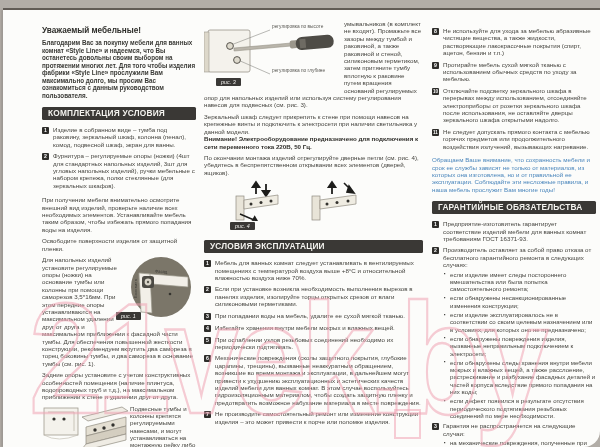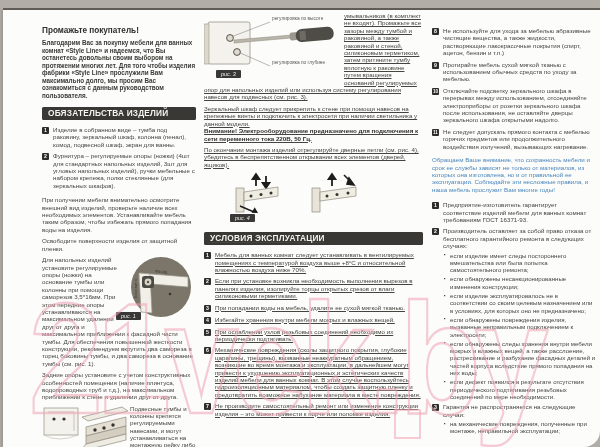--- a/index.html
+++ b/index.html
@@ -9,21 +9,21 @@
     font-family:"Liberation Sans","DejaVu Sans",sans-serif;
   }
   .page{
     position:absolute;left:3px;top:10px;width:597px;height:437px;
     background:#fcfcfa;border-radius:0 0 16px 0;
     box-shadow:0 -2px 0 rgba(78,73,66,.8), -2px 0 2px rgba(120,115,108,.35);
     overflow:hidden;
   }
   .col{position:absolute;top:0;bottom:0;color:#45443f;}
   .col1{left:39px;width:154px;padding-top:16px;}
-  .col2{left:201px;width:219px;padding-top:2px;text-decoration:underline;}
+  .col2{left:201px;width:219px;padding-top:10px;}
   .col3{left:429px;width:164px;padding-top:17px;}
 
   h1{font-size:8.2px;line-height:9px;margin:0 0 4px;color:#2e2e2a;}
   p{font-size:6.2px;line-height:7.4px;margin:0 0 4px;}
   .greeting{font-weight:bold;font-size:6.3px;line-height:7.5px;color:#3a3a36;margin-bottom:8px;}
   .secbar{
     height:13px;line-height:13px;background:#3a3835;color:#f4f3ef;
     font-size:8.3px;font-weight:bold;letter-spacing:.2px;
     padding-left:6px;border-radius:1.5px;margin:0 0 6px;
   }
@@ -70,24 +70,24 @@
     position:absolute;left:391px;top:399px;width:23px;height:26px;z-index:5;
     border:2.5px solid #f0a4b4;opacity:.55;pointer-events:none;
   }
 </style>
 </head>
 <body>
 
 <div class="page">
 
   <div class="col col1">
-    <h1>Промажьте покупатель!</h1>
+    <h1>Уважаемый мебельные!</h1>
     <p class="greeting">Благодарим Вас за покупку мебели для ванных комнат «Style Line» и надеемся, что Вы останетесь довольны своим выбором на протяжении многих лет. Для того чтобы изделия фабрики «Style Line» прослужили Вам максимально долго, мы просим Вас ознакомиться с данным руководством пользователя.</p>
 
-    <div class="secbar">ОБЯЗАТЕЛЬСТВА ИЗДЕЛИЙ</div>
+    <div class="secbar">КОМПЛЕКТАЦИЯ УСЛОВИЯ</div>
 
     <div class="numitem">
       <span class="nbox">1</span>
       <span class="ntext">Изделие в собранном виде – тумба под раковину, зеркальный шкаф, колонна (пенал), комод, подвесной шкаф, экран для ванны.</span>
     </div>
     <div class="numitem" style="margin-bottom:7px">
       <span class="nbox">2</span>
       <span class="ntext">Фурнитура – регулируемые опоры (ножки) (4шт для стандартных напольных изделий, 3шт для угловых напольных изделий), ручки мебельные с набором крепежа, полки стеклянные (для зеркальных шкафов).</span>
     </div>
 
@@ -232,20 +232,21 @@
       <span class="nbox" style="font-size:4.6px">10</span>
       <span class="ntext">Отключайте подсветку зеркального шкафа в перерывах между использованием, отсоединяйте электроприборы от розетки зеркального шкафа после использования, не оставляйте дверцы зеркального шкафа открытыми надолго.</span>
     </div>
     <div class="numitem">
       <span class="nbox" style="font-size:4.6px">11</span>
       <span class="ntext">Не следует допускать прямого контакта с мебелью горячих предметов или продолжительного воздействия излучений, вызывающих нагревание.</span>
     </div>
 
     <p class="blue">Обращаем Ваше внимание, что сохранность мебели и срок ее службы зависят не только от материалов, из которых она изготовлена, но и от правильной ее эксплуатации. Соблюдайте эти несложные правила, и наша мебель прослужит Вам многие годы!</p>
 
+    <div class="secbar">ГАРАНТИЙНЫЕ ОБЯЗАТЕЛЬСТВА</div>
 
     <div class="numitem">
       <span class="nbox">1</span>
       <span class="ntext">Предприятие-изготовитель гарантирует соответствие изделий мебели для ванных комнат требованиям ГОСТ 16371-93.</span>
     </div>
     <div class="numitem" style="margin-bottom:2px">
       <span class="nbox">2</span>
       <span class="ntext">Производитель оставляет за собой право отказа от бесплатного гарантийного ремонта в следующих случаях:</span>
     </div>
     <div class="bullets" style="padding-left:11px">

